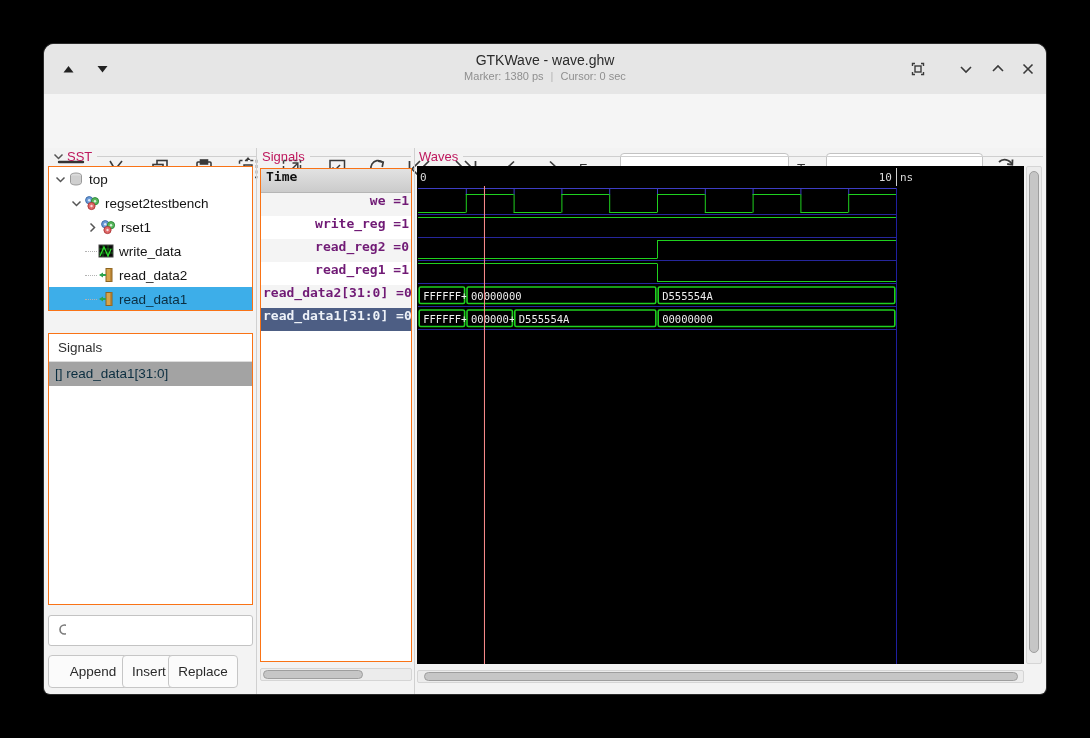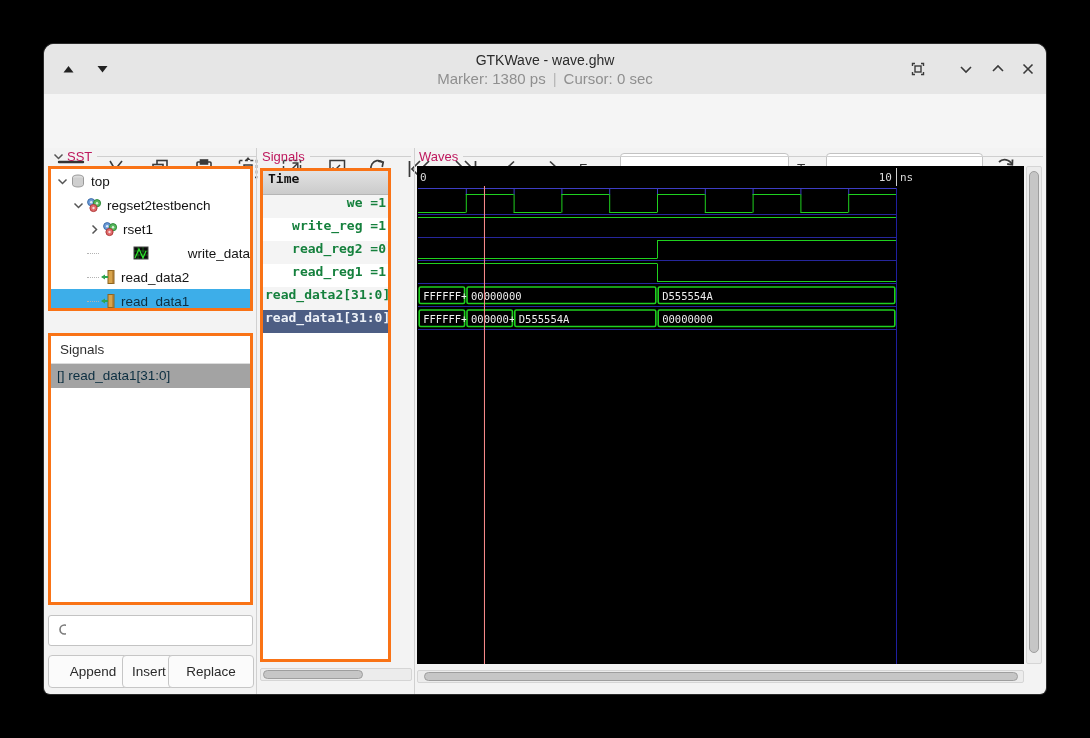--- a/index.html
+++ b/index.html
@@ -5,37 +5,37 @@
   html,body{margin:0;padding:0;background:#000;}
   #screen{position:relative;width:1090px;height:738px;background:#000;overflow:hidden;
           font-family:"Liberation Sans",sans-serif;}
   #window{position:absolute;left:44px;top:44px;width:1002px;height:650px;background:#f3f3f3;
           border-radius:10px 10px 6px 6px;overflow:hidden;box-shadow:0 0 0 1px #2a2a2a;}
   
   #titlebar{position:absolute;left:0;top:0;width:100%;height:50px;background:#e6e6e6;
             border-bottom:6px solid #d946ef;}
   .tb-center{position:absolute;left:0;top:0;width:100%;text-align:center;}
   .tb-title{margin-top:8px;font-size:14px;color:#2b2b2b;}
-  .tb-sub{margin-top:2px;font-size:15px;color:#8f8f8f;}
+  .tb-sub{margin-top:2px;font-size:11px;color:#8f8f8f;}
   .tb-sep{color:#b5b5b5;padding:0 7px;}
   .winbtn{position:absolute;top:13px;width:24px;height:24px;display:flex;align-items:center;
           justify-content:center;cursor:default;}
   
   #toolbar{position:absolute;left:0;top:50px;width:100%;height:54px;background:#f5f5f5;}
   .tool{position:absolute;top:60px;height:30px;display:flex;align-items:center;justify-content:center;}
   .tool svg{display:block;}
   .tb-label{position:absolute;top:67px;font-size:13.5px;color:#2f2f2f;}
   .tb-input{position:absolute;top:59px;height:34px;background:#fff;border:1px solid #c3c3c3;
             border-radius:4px;padding:0 0 0 12px;font-size:13.5px;color:#1d1d1d;
             font-family:"Liberation Sans",sans-serif;outline:none;box-sizing:content-box;}
   
   .frame-label{position:absolute;display:flex;align-items:center;font-size:13px;color:#be185d;}
   .frame-line{height:1px;background:#cfcfcf;margin-left:5px;}
   
-  .panel-box{position:absolute;background:#fff;border:3px solid #f97316;box-sizing:border-box;overflow:hidden;}
+  .panel-box{position:absolute;background:#fff;border:1px solid #f97316;box-sizing:border-box;overflow:hidden;}
   
   .tree-row{height:24px;display:flex;align-items:center;font-size:13.5px;color:#141414;white-space:nowrap;}
   .tree-row.selected{background:#3daee9;color:#0b2e40;}
   .tree-exp{width:15px;height:15px;display:flex;align-items:center;justify-content:center;flex:none;}
   .tree-guide{width:12px;height:1px;border-bottom:1px dotted #b3b3b3;margin-right:1px;flex:none;}
   .tree-icon{width:17px;height:16px;margin-right:4px;flex:none;display:flex;align-items:center;}
   
   .list-header{height:27px;line-height:27px;padding-left:9px;font-size:13.5px;color:#2f2f2f;
                border-bottom:1px solid #dcdcdc;background:#fff;}
   .list-item{height:24px;line-height:24px;padding-left:6px;font-size:13.5px;background:#a3a3a3;color:#0b2e40;}
@@ -43,21 +43,21 @@
   #search-box{position:absolute;background:#fff;border:1px solid #c3c3c3;border-radius:3px;
               display:flex;align-items:center;padding-left:8px;box-sizing:border-box;}
   
   .btn{position:absolute;top:611px;height:33px;background:#fbfbfb;border:1px solid #c6c6c6;
        border-radius:4px;font-size:13.5px;color:#2a2a2a;display:flex;align-items:center;
        justify-content:center;box-sizing:border-box;}
   
   #time-header{height:23px;line-height:23px;background:linear-gradient(#e2e2e2,#cbcbcb);
                border-bottom:1px solid #b5b5b5;font:700 13px "DejaVu Sans Mono",monospace;
                color:#111;padding-left:5px;}
-  .sig-row{height:23px;line-height:23px;font:700 13px "DejaVu Sans Mono",monospace;color:#15803d;
+  .sig-row{height:23px;line-height:23px;font:700 13px "DejaVu Sans Mono",monospace;color:#701a75;
            text-align:right;padding:0 2px;white-space:nowrap;overflow:hidden;}
   .sig-row:nth-child(odd){background:#f4f4f4;}
   .sig-row.selected{background:#4d5e84;color:#eef2f8;}
   
   #wave-plot{position:absolute;left:373px;top:122px;width:607px;height:498px;background:#000;}
   .tlt{fill:#dcdcdc;font:11px "DejaVu Sans Mono",monospace;}
   .bust{fill:#efefef;font:10.5px "DejaVu Sans Mono",monospace;}
   
   .sb-track{position:absolute;background:#ececec;border:1px solid #d5d5d5;box-sizing:border-box;border-radius:2px;}
   .sb-thumb{position:absolute;background:#c6c6c6;border:1px solid #9e9e9e;border-radius:6px;box-sizing:border-box;}
@@ -260,21 +260,21 @@
                 <circle cx="5.2" cy="5.2" r="3.6" fill="#6b9bd8" stroke="#3f6da8"></circle>
                 <circle cx="11" cy="6.2" r="3.6" fill="#58b85c" stroke="#2f8a3a"></circle>
                 <circle cx="7.5" cy="11" r="3.6" fill="#e06a6a" stroke="#b03a3a"></circle>
                 <circle cx="5.2" cy="5.2" r="1.2" fill="#dce9f8"></circle>
                 <circle cx="11" cy="6.2" r="1.2" fill="#d9f2db"></circle>
                 <circle cx="7.5" cy="11" r="1.2" fill="#f8dcdc"></circle>
               </svg>
             </span>
             <span>rset1</span>
           </div>
-          <div class="tree-row" style="padding-left: 36px; justify-content: space-between;">
+          <div class="tree-row" style="padding-left: 36px;">
             <span class="tree-guide"></span>
             <span class="tree-icon">
               <svg width="16" height="16">
                 <rect x="1" y="2" width="14" height="12" fill="#0b0b0b" stroke="#444"></rect>
                 <line x1="1" y1="6" x2="15" y2="6" stroke="#1db51d" stroke-width="0.7" opacity="0.7"></line>
                 <line x1="1" y1="10" x2="15" y2="10" stroke="#1db51d" stroke-width="0.7" opacity="0.7"></line>
                 <line x1="5" y1="2" x2="5" y2="14" stroke="#1db51d" stroke-width="0.7" opacity="0.7"></line>
                 <line x1="10" y1="2" x2="10" y2="14" stroke="#1db51d" stroke-width="0.7" opacity="0.7"></line>
                 <polyline points="2,13 6,4 10,13 13,6" fill="none" stroke="#2ee52e" stroke-width="1.2"></polyline>
               </svg>
@@ -318,29 +318,29 @@
     <div id="search-box" style="left:4px;top:571px;width:205px;height:31px">
       <svg width="17" height="17" fill="none" stroke="#7a7a7a" stroke-width="1.6">
           <circle cx="7.5" cy="7.5" r="4.5"></circle>
           <line x1="11" y1="11" x2="14.5" y2="14.5"></line>
         </svg>
       <input style="border: none; outline: none; flex: 1 1 0%; font-size: 13px; margin-left: 6px; background: transparent; font-family: &quot;Liberation Sans&quot;, sans-serif;" value="">
     </div>
 
     <div class="btn" style="left:4px;width:90px">Append</div>
     <div class="btn" style="left:78px;width:54px">Insert</div>
-    <div class="btn" style="left:124px;width:86px">Replace</div>
+    <div class="btn" style="left:124px;width:70px">Replace</div>
 
     <div class="splitter" style="left:212px;top:104px;height:546px"></div>
 
     <div class="frame-label" style="left:218px;top:105px;width:149px">
       <span>Signals</span>
       <div class="frame-line" style="flex:1"></div>
     </div>
-    <div class="panel-box" style="left:216px;top:124px;width:131px;height:494px">
+    <div class="panel-box" style="left:216px;top:124px;width:152px;height:494px">
       <div id="time-header">Time</div>
       <div id="signal-rows">
           <div class="sig-row">we =1</div>
           <div class="sig-row">write_reg =1</div>
           <div class="sig-row">read_reg2 =0</div>
           <div class="sig-row">read_reg1 =1</div>
           <div class="sig-row">read_data2[31:0] =00000000</div>
           <div class="sig-row selected">read_data1[31:0] =00000000</div>
         </div>
     </div>

